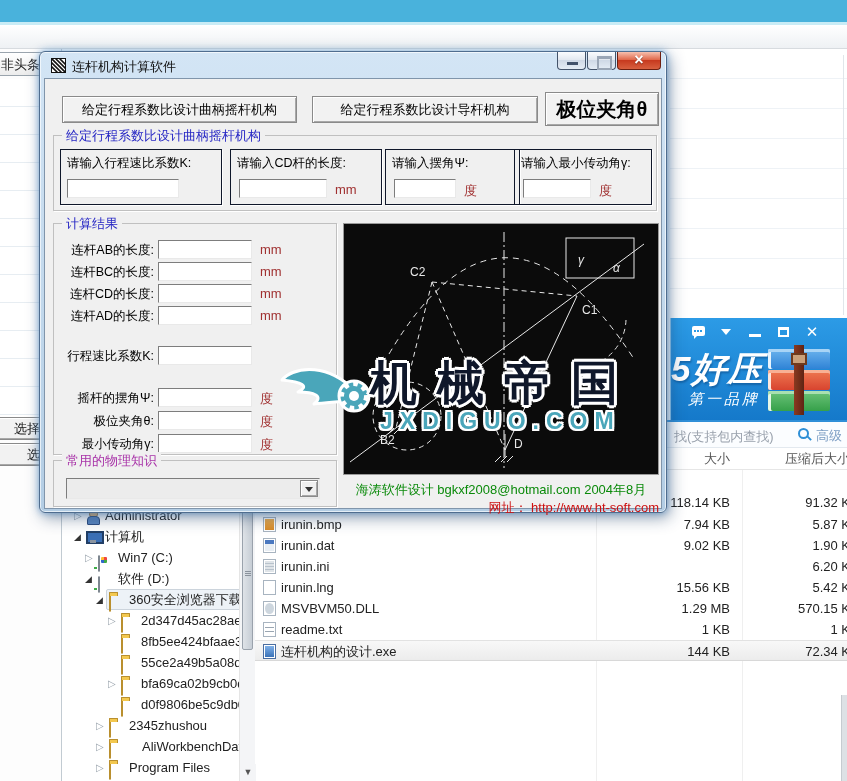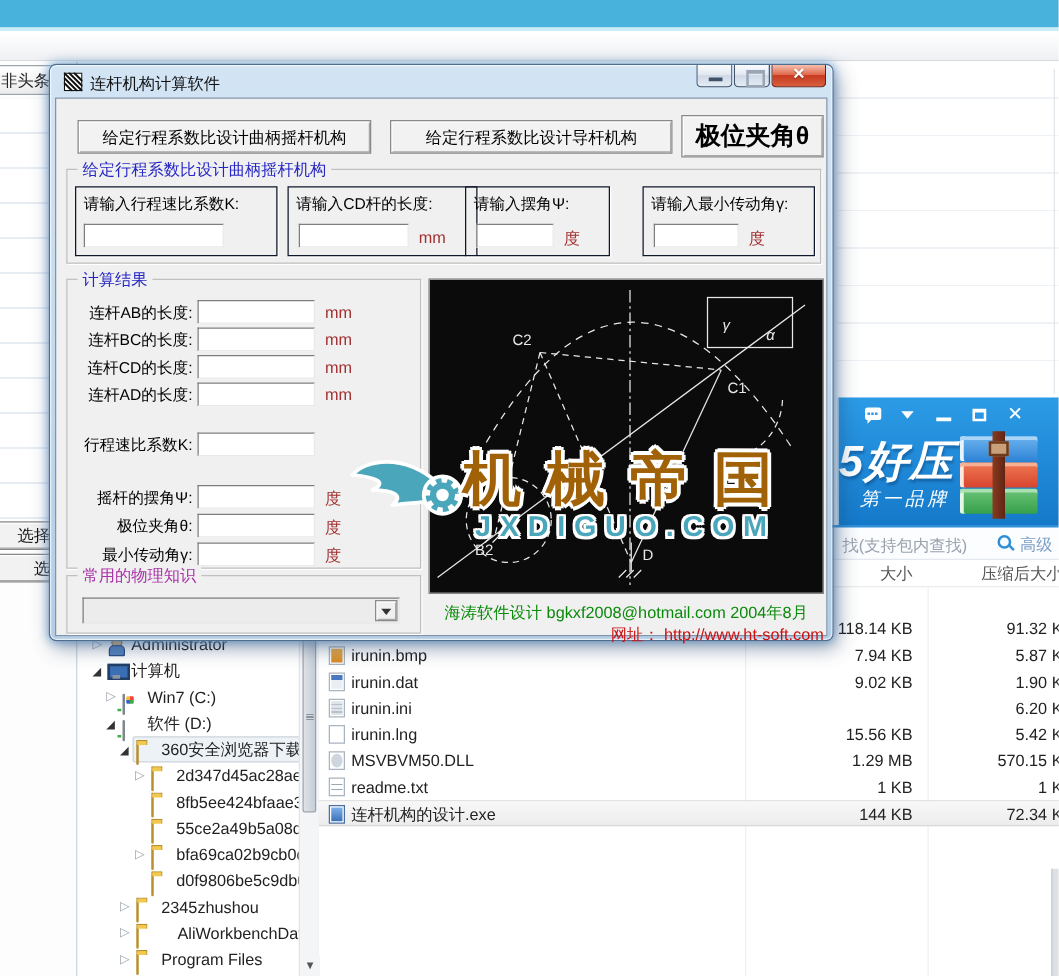--- a/index.html
+++ b/index.html
@@ -148,21 +148,21 @@
   .combo-btn { position:absolute; right:1px; top:1px; width:18px; height:17px; background:#f0f0f0;
     border:1px solid #8a8a8a; box-shadow:inset 1px 1px 0 #fff, inset -1px -1px 0 #a8a8a8; }
   .combo-btn::before { content:""; position:absolute; left:4px; top:6px; border:4px solid transparent; border-top:5px solid #333; }
 
   .diag { position:absolute; left:298px; top:144px; width:316px; height:252px; background:#0b0b0b; border:1px solid #9a9a9a; }
   .cr1 { position:absolute; left:298px; top:402px; width:316px; text-align:center; font-size:13px; color:#0a8a0a; white-space:nowrap; }
   .cr2 { position:absolute; left:298px; top:420px; width:316px; text-align:right; font-size:13px; color:#cc1111; white-space:nowrap; }
 
   
   .wm { left:278px; top:352px; width:400px; height:96px; pointer-events:none; z-index:50; }
-  .wm-t { position:absolute; left:92px; top:0px; font-size:47px; font-weight:bold; color:#a16207; letter-spacing:20px; white-space:nowrap;
+  .wm-t { position:absolute; left:92px; top:0px; font-size:47px; font-weight:bold; color:#0f172a; letter-spacing:20px; white-space:nowrap;
     text-shadow:-2px -2px 0 #fff, 2px -2px 0 #fff, -2px 2px 0 #fff, 2px 2px 0 #fff, 0 -3px 0 #fff, 0 3px 0 #fff, -3px 0 0 #fff, 3px 0 0 #fff; }
   .wm-s { position:absolute; left:102px; top:56px; font-size:23px; font-weight:bold; color:#4aa6ba; letter-spacing:7px; white-space:nowrap;
     text-shadow:-2px -2px 0 #fff, 2px -2px 0 #fff, -2px 2px 0 #fff, 2px 2px 0 #fff, 0 -2px 0 #fff, 0 2px 0 #fff, -2px 0 0 #fff, 2px 0 0 #fff; }
 </style>
 </head>
 <body>
 
 <div class="stage">
 
   <div class="abs topbar"></div>
@@ -364,21 +364,21 @@
         <span class="grp-title t-blue">给定行程系数比设计曲柄摇杆机构</span>
         <div class="ip" style="left:6px;width:162px">
           <span class="ip-label">请输入行程速比系数K:</span>
           <input class="inp" style="left: 6px; top: 29px; width: 112px;">
         </div>
         <div class="ip" style="left:176px;width:152px">
           <span class="ip-label">请输入CD杆的长度:</span>
           <input class="inp" style="left: 8px; top: 29px; width: 88px;">
           <span class="unit" style="left:104px;top:32px">mm</span>
         </div>
-        <div class="ip" style="left:318px;width:116px">
+        <div class="ip" style="left:331px;width:135px">
           <span class="ip-label">请输入摆角Ψ:</span>
           <input class="inp" style="left: 8px; top: 29px; width: 62px;">
           <span class="unit" style="left:78px;top:32px">度</span>
         </div>
         <div class="ip" style="left:460px;width:138px">
           <span class="ip-label">请输入最小传动角γ:</span>
           <input class="inp" style="left: 8px; top: 29px; width: 68px;">
           <span class="unit" style="left:84px;top:32px">度</span>
         </div>
       </div>

